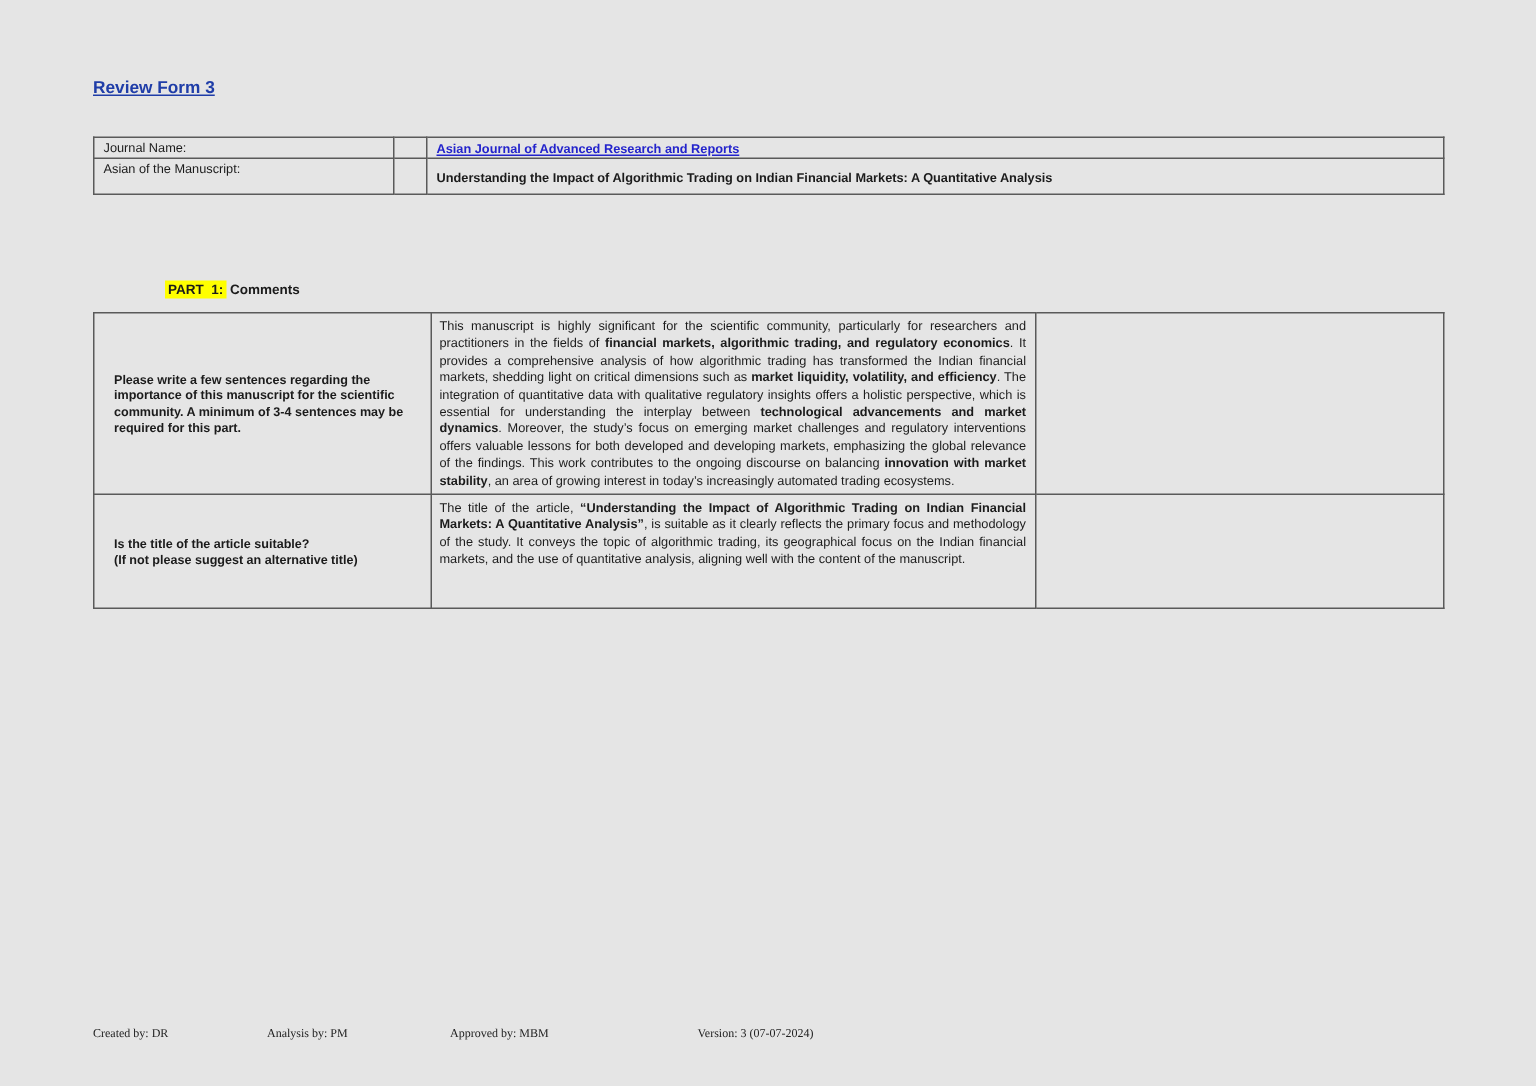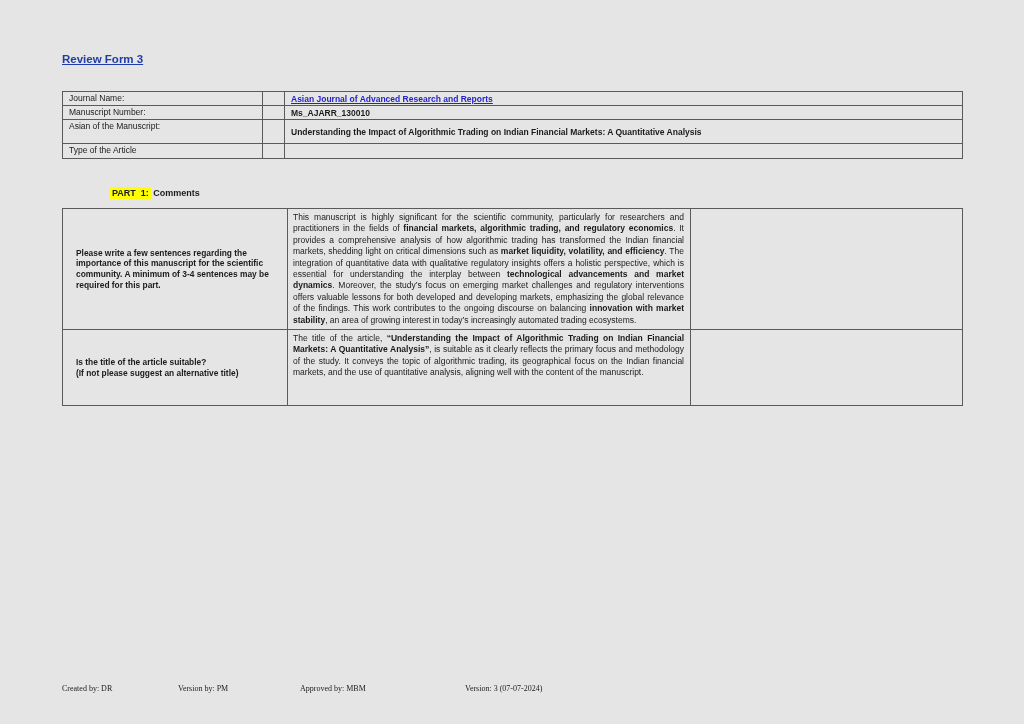--- a/index.html
+++ b/index.html
@@ -109,34 +109,24 @@
         <col style="width:200px">
         <col style="width:22px">
         <col style="width:678px">
       </colgroup>
     <tbody>
       <tr style="height:14px">
         <td>Journal Name:</td>
         <td></td>
         <td class="val"><a class="journal-link">Asian Journal of Advanced Research and Reports</a></td>
       </tr>
-      <tr style="height:14px">
-        <td>Manuscript Number:</td>
-        <td></td>
-        <td class="val">Ms_AJARR_130010</td>
-      </tr>
       <tr style="height:24px">
         <td>Asian of the Manuscript:</td>
         <td></td>
         <td class="val">Understanding the Impact of Algorithmic Trading on Indian Financial Markets: A Quantitative Analysis</td>
-      </tr>
-      <tr style="height:15px">
-        <td>Type of the Article</td>
-        <td></td>
-        <td class="val"></td>
       </tr>
     </tbody>
   </table>
 
   <div class="part1-heading"><span class="hl">PART  1:</span><span> Comments</span></div>
 
   <table class="comments-table">
     <colgroup>
         <col style="width:225px">
         <col style="width:403px">
@@ -155,18 +145,18 @@
         <td class="question">Is the title of the article suitable?
 (If not please suggest an alternative title)</td>
         <td class="comment rich"><span>The title of the article, </span><span class="b">“Understanding the Impact of Algorithmic Trading on Indian Financial Markets: A Quantitative Analysis”</span><span>, is suitable as it clearly reflects the primary focus and methodology of the study. It conveys the topic of algorithmic trading, its geographical focus on the Indian financial markets, and the use of quantitative analysis, aligning well with the content of the manuscript.</span></td>
         <td></td>
       </tr>
     </tbody>
   </table>
 
   <div class="doc-footer">
     <span class="f-created">Created by: DR</span>
-    <span class="f-checked">Version by: PM</span>
+    <span class="f-checked">Analysis by: PM</span>
     <span class="f-approved">Approved by: MBM</span>
     <span class="f-version">Version: 3 (07-07-2024)</span>
   </div>
 
 </div>
 
 </body></html>

